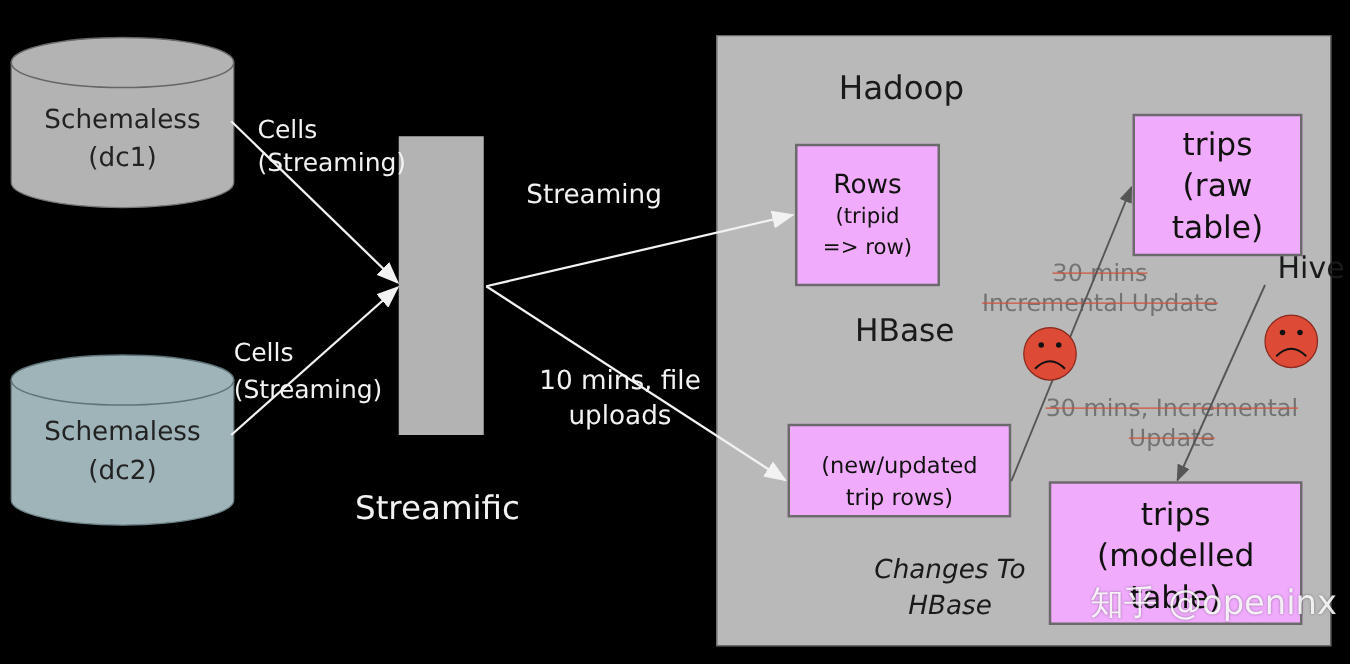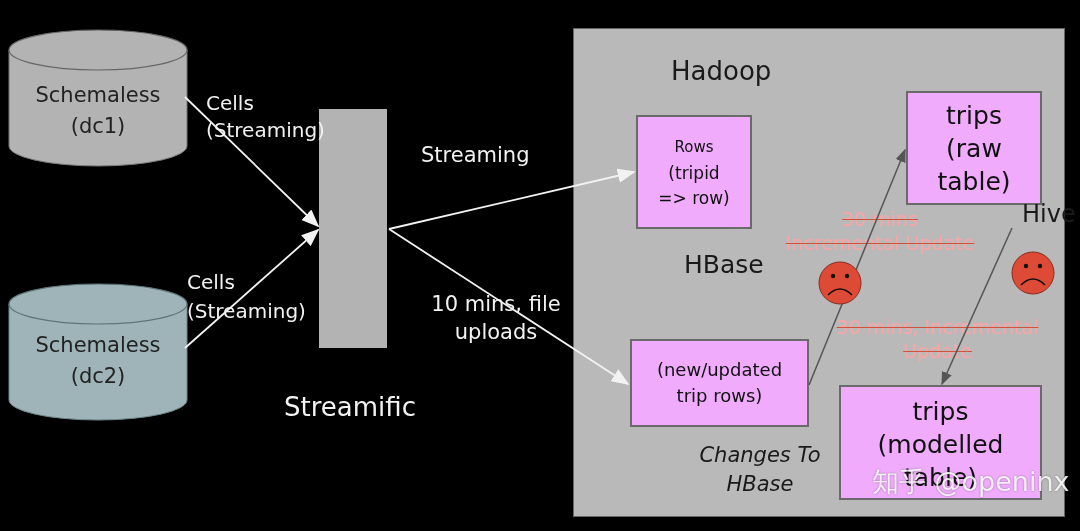--- a/index.html
+++ b/index.html
@@ -9,21 +9,21 @@
   .txt-white { color: #f2f2f2; }
   .txt-dark { color: #1a1a1a; margin-left: 40px; }
   .center { text-align: center; }
   .cyl-label { position: absolute; left: 0; width: 180px; text-align: center;
                font-size: 21px; line-height: 31px; color: #222; }
   .hadoop { left: 573px; top: 28px; width: 492px; height: 489px;
             background: #b9b9b9; border: 1px solid #666; box-sizing: border-box; }
   .box { position: absolute; background: #f0abfc; border: 2px solid #6a6a6a;
          box-sizing: border-box; display: flex; align-items: center; justify-content: center;
          text-align: center; color: #111; }
-  .strike { color: #fca5a5; text-decoration: line-through; text-decoration-color: #d2533c;
+  .strike { color: #737373; text-decoration: line-through; text-decoration-color: #d2533c;
             font-size: 19px; line-height: 24px; text-align: center; }
   svg { position: absolute; left: 0; top: 0; }
 </style>
 </head>
 <body>
 
 <div class="abs hadoop"></div>
 
 <div class="abs" style="left:8px;top:28px;width:180px;height:140px;">
   <svg width="180" height="140">
@@ -61,28 +61,28 @@
 <div class="abs txt-white" style="left:421px;top:143px;font-size:21px;">Streaming</div>
 <div class="abs txt-white center" style="left:420px;top:290px;width:152px;font-size:21px;line-height:28px;">
   <div>10 mins, file</div>
   <div>uploads</div>
 </div>
 
 <div class="abs txt-dark" style="left:631px;top:56px;font-size:26px;">Hadoop</div>
 
 <div class="box" style="left:636px;top:115px;width:116px;height:114px;font-size:17px;line-height:25px;">
   <div>
-    <div style="font-size:15px;line-height:28px;">Rows</div>
+    <div style="font-size:21px;line-height:28px;">Rows</div>
     <div>(tripid</div>
     <div>=&gt; row)</div>
   </div>
 </div>
 <div class="abs txt-dark" style="left:644px;top:250px;font-size:25px;">HBase</div>
 
-<div class="box" style="left:630px;top:339px;width:179px;height:88px;font-size:18px;line-height:26px;">
+<div class="box" style="left:630px;top:339px;width:179px;height:75px;font-size:18px;line-height:26px;align-items:flex-end;">
   <div>
     <div>(new/updated</div>
     <div>trip rows)</div>
   </div>
 </div>
 <div class="abs txt-dark center" style="left:640px;top:441px;width:160px;font-size:21px;line-height:29px;font-style:italic;">
   <div>Changes To</div>
   <div>HBase</div>
 </div>
 

